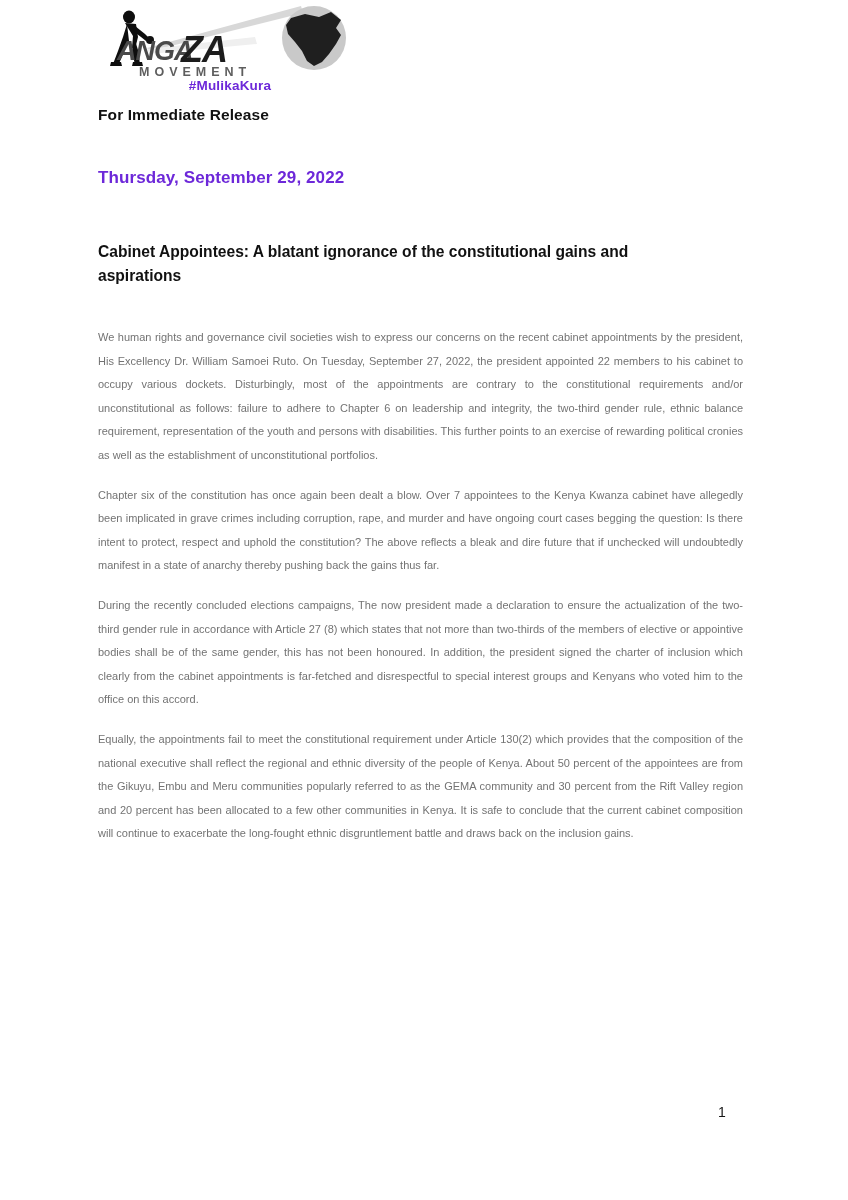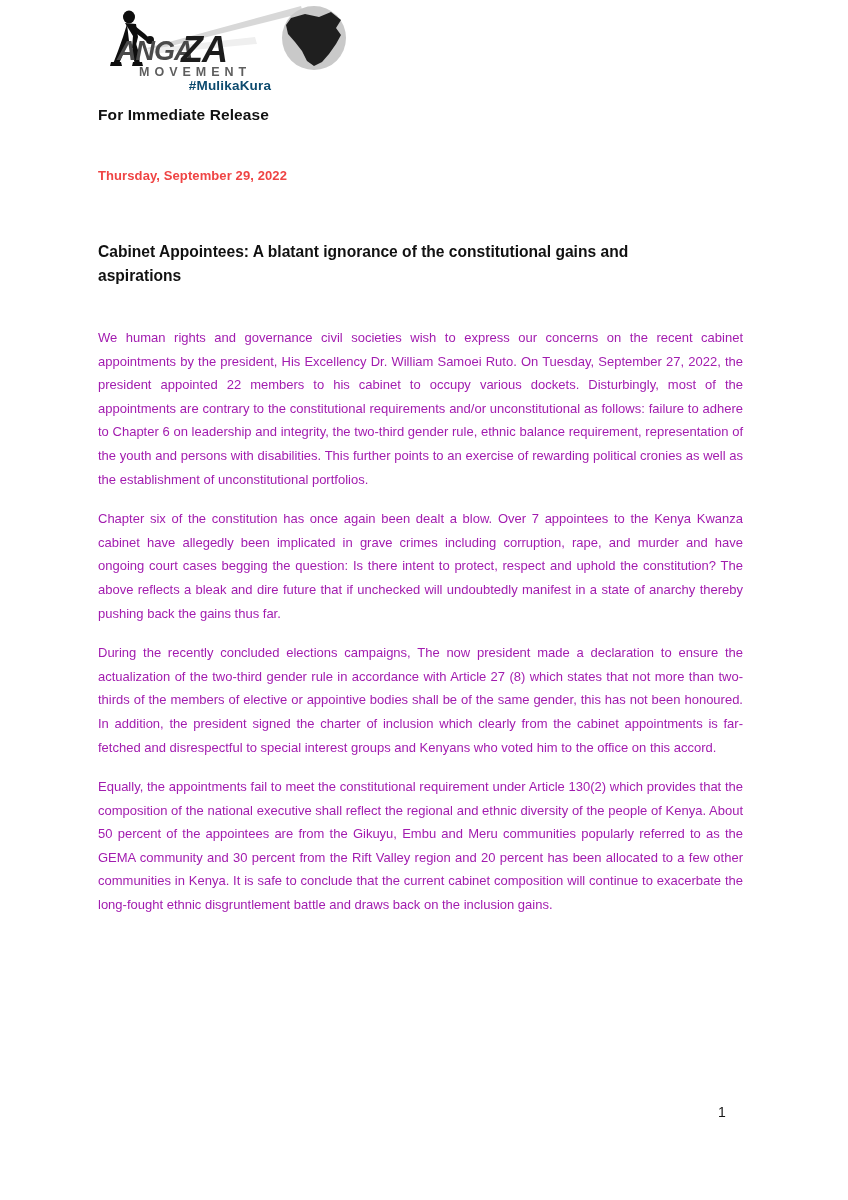--- a/index.html
+++ b/index.html
@@ -39,42 +39,42 @@
   }
   .logo-hashtag {
     position: absolute;
     left: 0;
     top: 74px;
     width: 250px;
     text-align: center;
     font-size: 13.5px;
     font-weight: bold;
     letter-spacing: 0.2px;
-    color: #0c4a6e;
+    color: #6d28d9;
   }
 
   
   .release-line {
     position: absolute;
     left: 98px;
     top: 106px;
     font-size: 15.5px;
     font-weight: bold;
     letter-spacing: 0.1px;
     color: #111111;
     text-align: right;
   }
   .date-line {
     position: absolute;
     left: 98px;
     top: 168px;
-    font-size: 13px;
+    font-size: 17px;
     font-weight: bold;
     letter-spacing: 0.1px;
-    color: #ef4444;
+    color: #6d28d9;
   }
 
   
   .doc-title {
     position: absolute;
     left: 98px;
     top: 240px;
     width: 600px;
     font-size: 15.6px;
     font-weight: bold;
@@ -84,26 +84,26 @@
   }
 
   
   .body-col {
     position: absolute;
     left: 98px;
     top: 326px;
     width: 645px;
   }
   .para {
-    font-size: 13px;
+    font-size: 11px;
     line-height: 23.6px;
     text-align: justify;
     text-justify: inter-word;
     margin: 0 0 16px 0;
-    color: #a21caf;
+    color: #737373;
     hyphens: none;
   }
   .para:last-child { margin-bottom: 0; }
 
   
   .page-number {
     position: absolute;
     left: 718px;
     top: 1104px;
     font-size: 14px;

